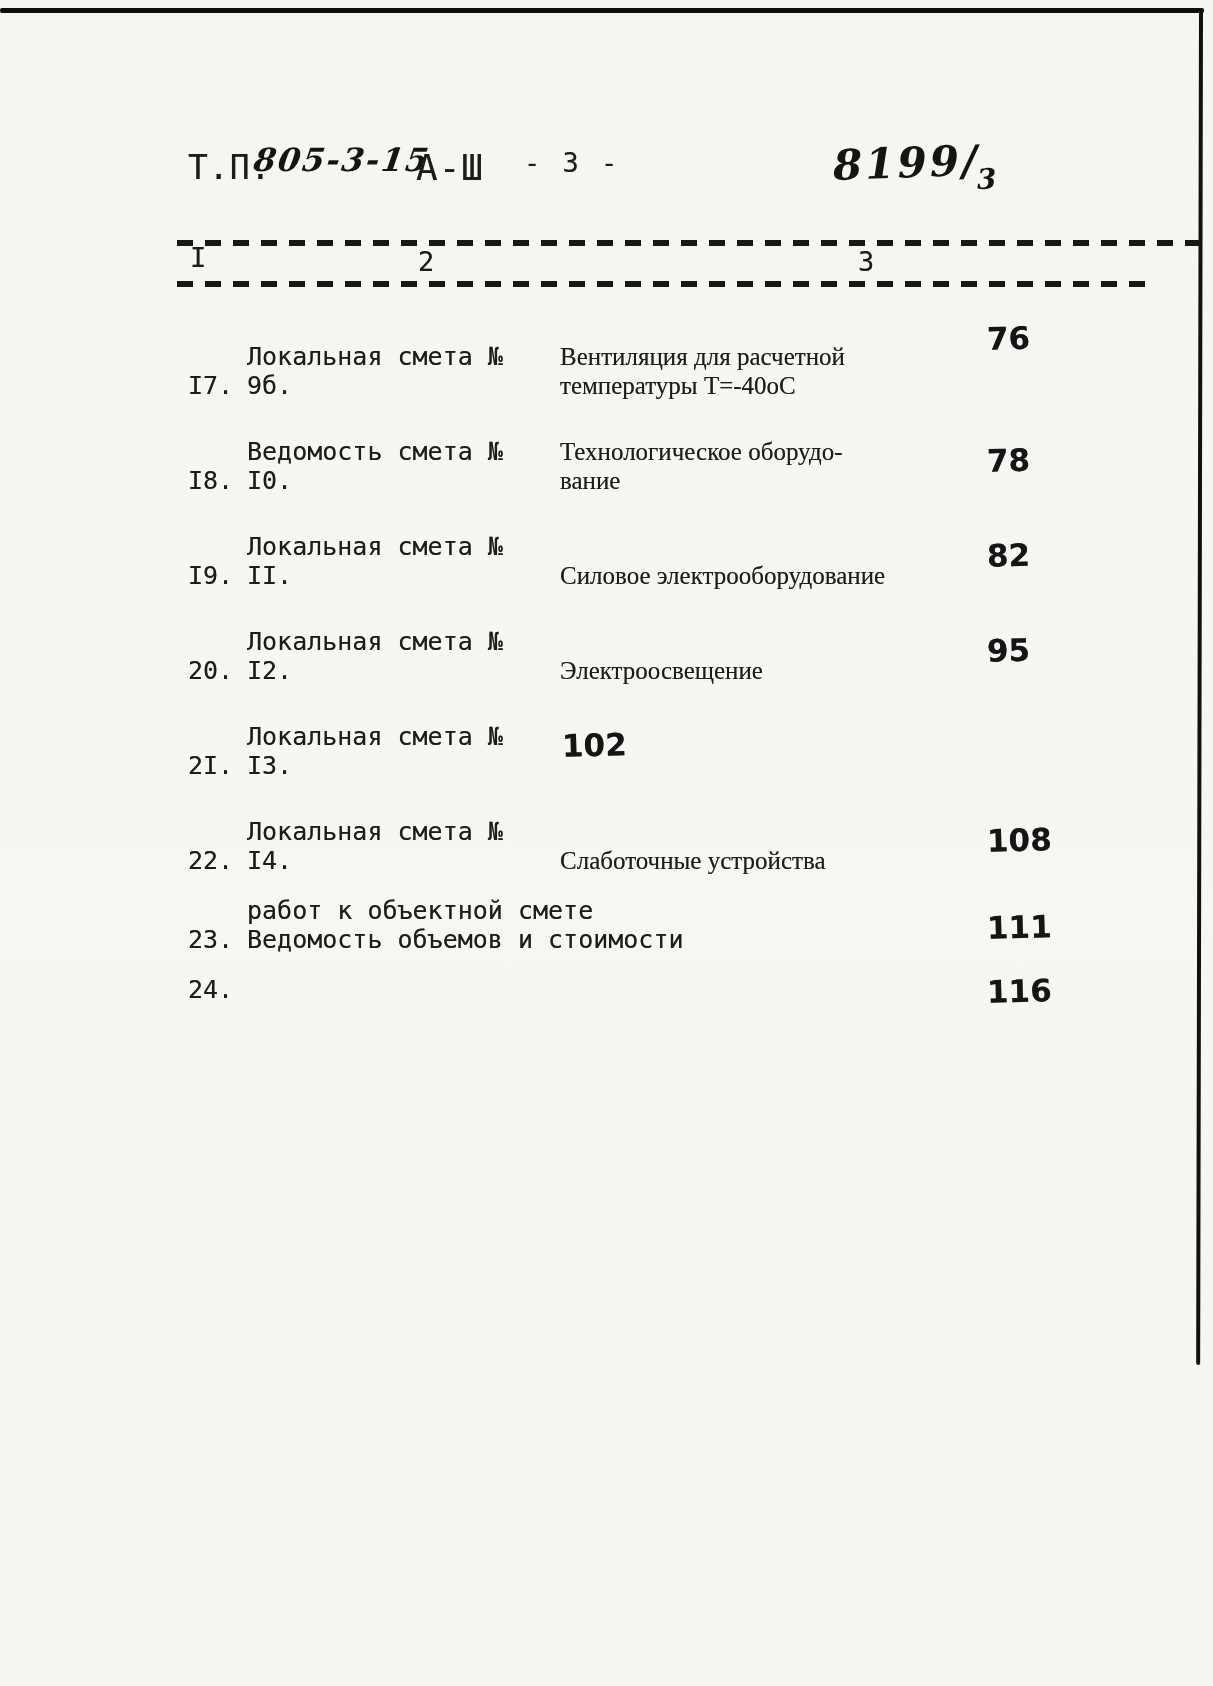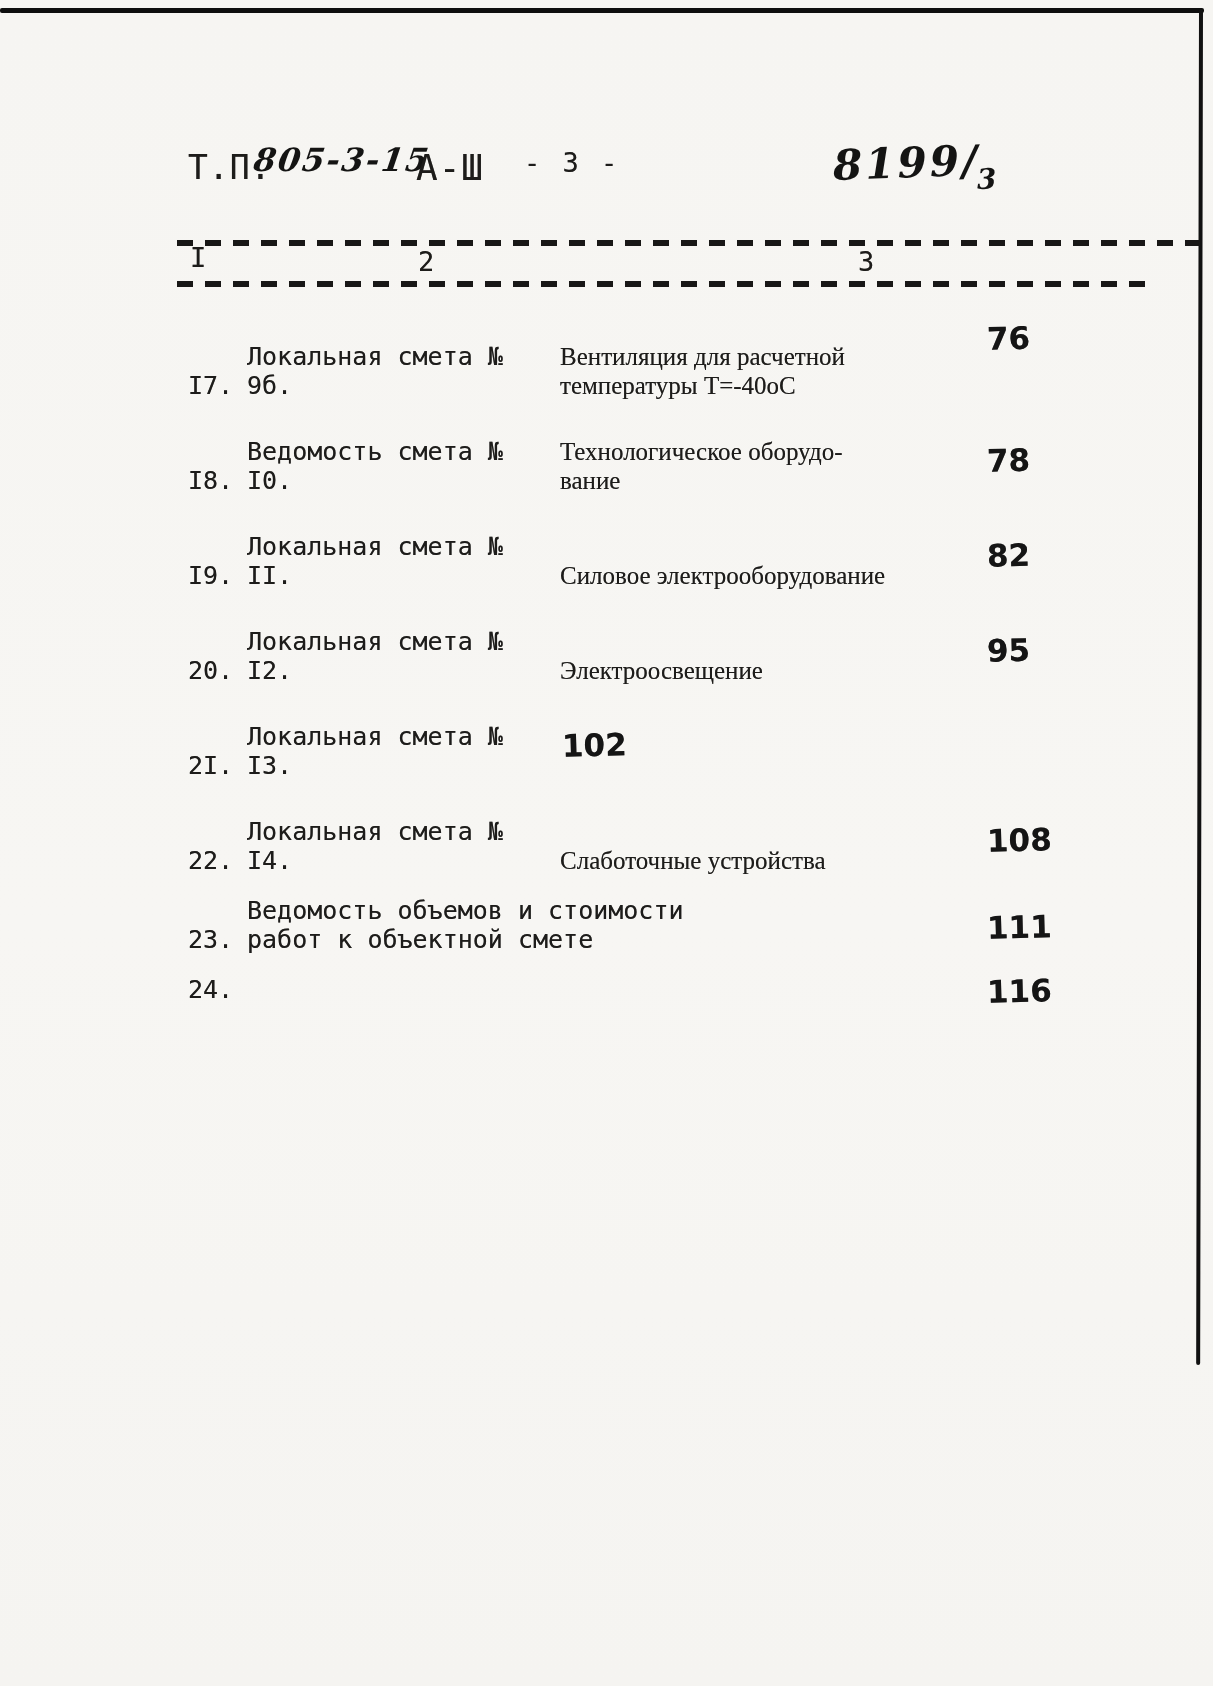--- a/index.html
+++ b/index.html
@@ -113,22 +113,22 @@
   <div class="row">
     <div class="c-num">22.</div>
     <div class="c-title">Локальная смета № I4.</div>
     <div class="c-desc">Слаботочные устройства</div>
     <div class="c-page">108</div>
   </div>
 
   <div class="row">
     <div class="c-num">23.</div>
     <div class="c-wide">
+      <div>работ к объектной смете</div>
       <div>Ведомость объемов и стоимости</div>
-      <div>работ к объектной смете</div>
     </div>
     <div class="c-page">111</div>
   </div>
 
   <div class="row">
     <div class="c-num">24.</div>
     <div class="c-wide">
     </div>
     <div class="c-page">116</div>
   </div>

